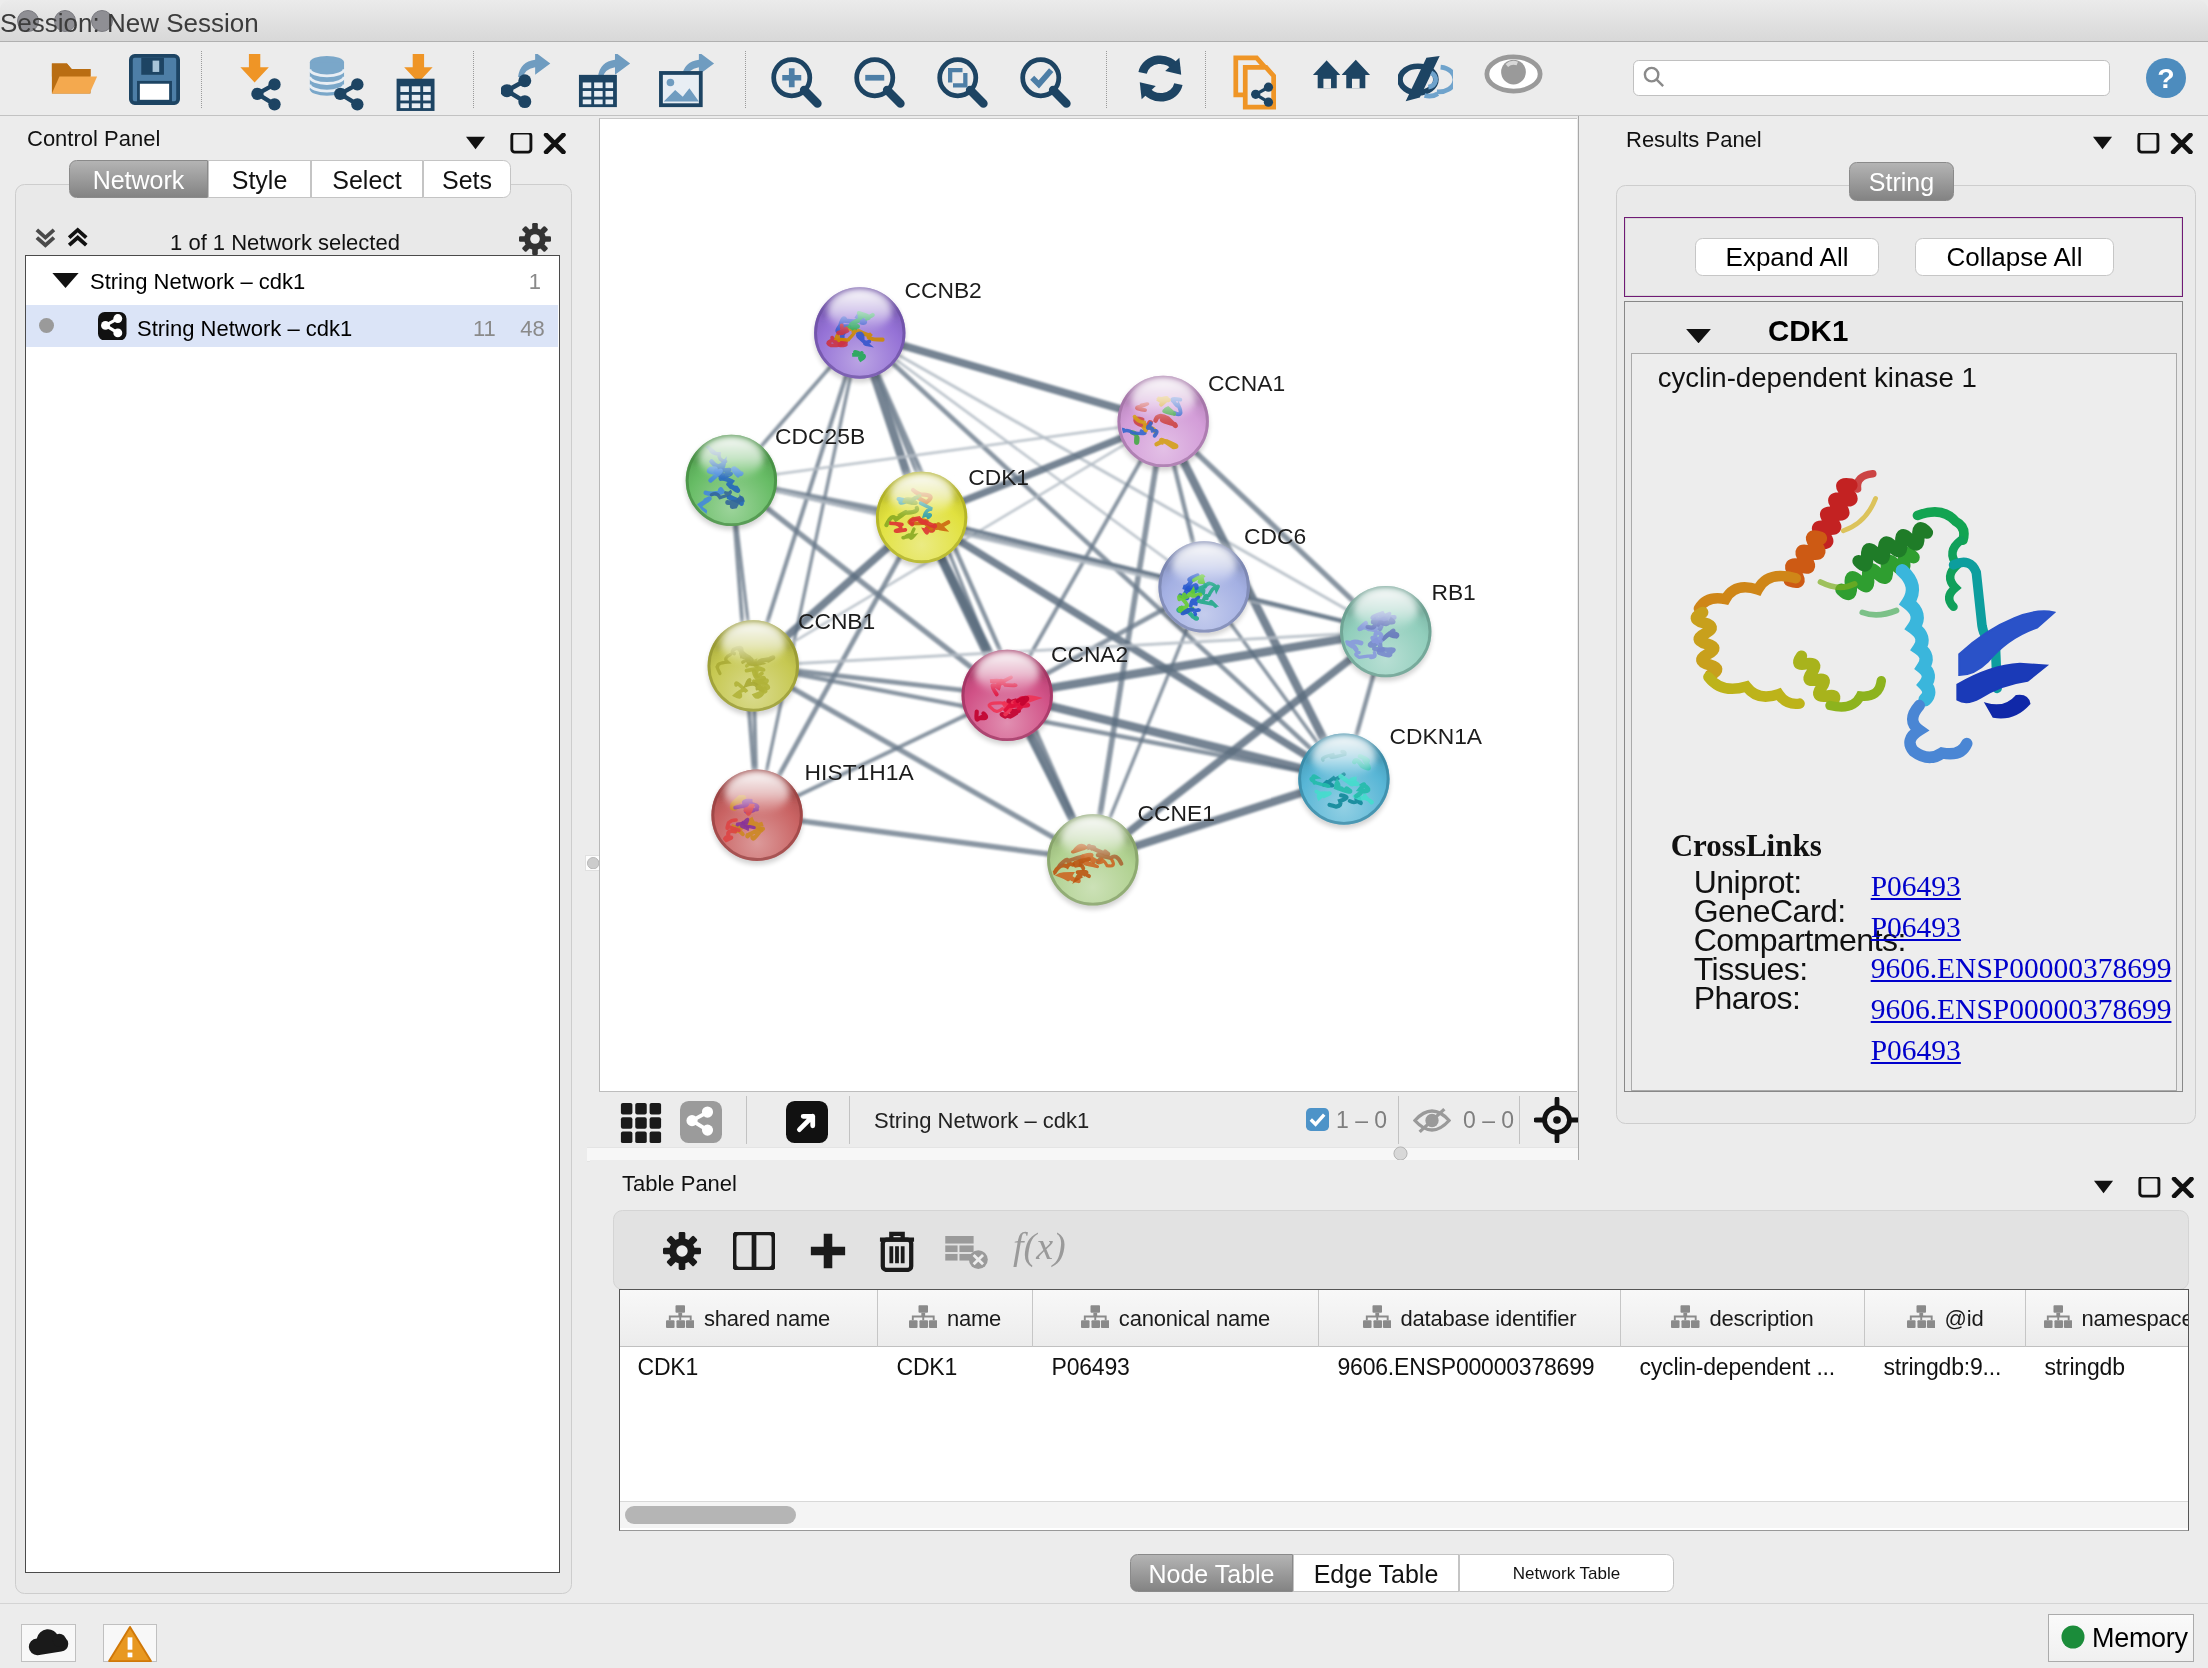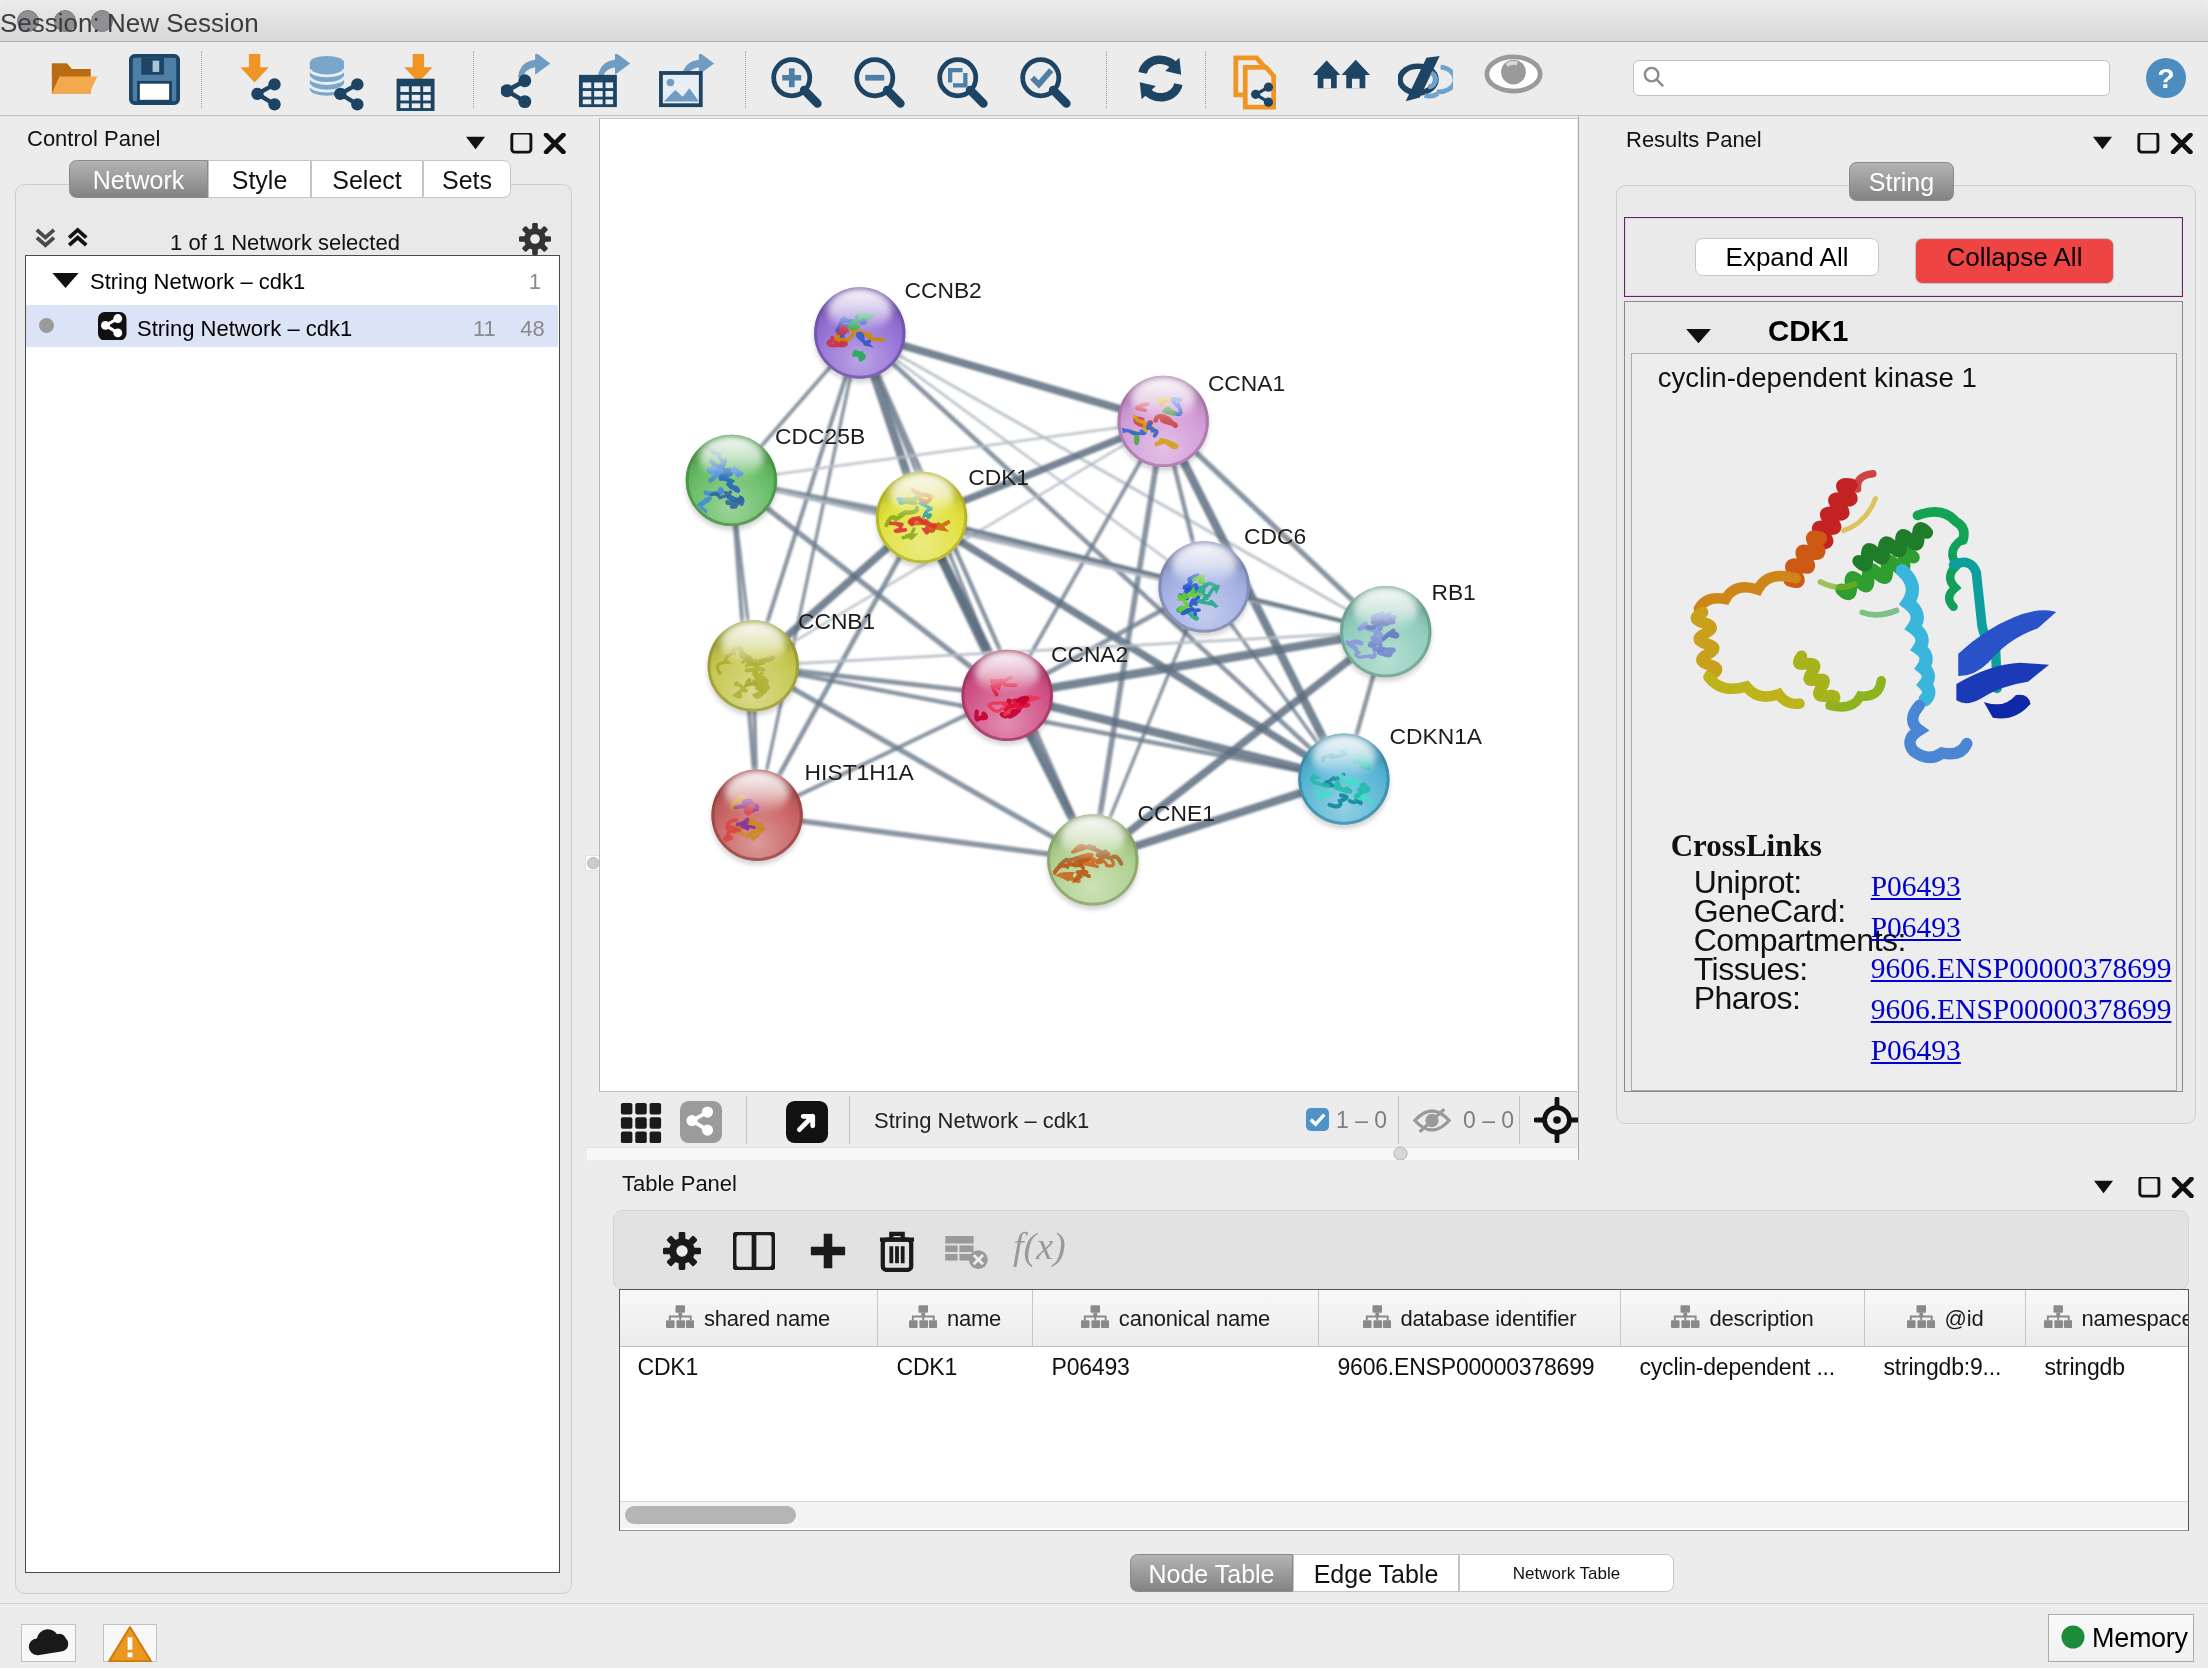--- a/index.html
+++ b/index.html
@@ -729,21 +729,21 @@
   <div class="abs ptitle" style="left:47px;top:10.5px">Results Panel</div>
   <svg class="abs" style="left:514px;top:17px" width="105" height="21" viewBox="0 0 110 22">
       <path d="M0 4 h20 l-10 13 z" fill="#111"></path>
       <rect x="48" y="0" width="20" height="20" rx="3" fill="none" stroke="#111" stroke-width="3"></rect>
       <path d="M84 2 L102 20 M102 2 L84 20" stroke="#111" stroke-width="5" stroke-linecap="round"></path>
     </svg>
   <div class="panelbox" style="left:37px;top:69px;width:580px;height:939px;background:#eaeaea"></div>
   <div class="tab tabsel" style="left:270px;top:46px;width:105px;height:39px;line-height:39px;border-radius:7.6px">String</div>
   <div class="abs" style="left:45px;top:101px;width:559px;height:80px;border:1px solid #701a75;box-shadow:inset 0 0 0 1px #d8d8d8">
      <div class="abs" style="left:70px;top:20px;width:184px;height:38px;background:#fff;border:1px solid #c6c6c6;border-radius:7.6px;text-align:center;line-height:36px;font-size:26px">Expand All</div>
-     <div class="abs" style="left:290px;top:20px;width:199px;height:46px;background:#ef4444;border:1px solid #c6c6c6;border-radius:7.6px;text-align:center;line-height:36px;font-size:26px">Collapse All</div>
+     <div class="abs" style="left:290px;top:20px;width:199px;height:38px;background:#ffffff;border:1px solid #c6c6c6;border-radius:7.6px;text-align:center;line-height:36px;font-size:26px">Collapse All</div>
   </div>
   <div class="abs" style="left:45px;top:185px;width:559px;height:791px;border:1px solid #888;background:#e9e9e9">
      <svg class="abs" style="left:61px;top:27px" width="25" height="14.3" viewBox="0 0 26 15">
         <path d="M0 0 h26 l-13 15 z" fill="#111"></path>
       </svg>
      <div class="abs" style="left:143px;top:12.4px;font-size:29.5px;font-weight:bold">CDK1</div>
      <div class="abs" style="left:5.7px;top:51px;width:546px;height:738px;border:1px solid #aaa;background:#ededed">
         <div class="abs" style="left:26px;top:7.6px;font-size:27.6px;color:#111">cyclin-dependent kinase 1</div>
         <div class="abs" style="left:46px;top:114px"><svg width="399" height="342" viewBox="0 0 420 360">
 <g fill="none" stroke-linecap="round">

